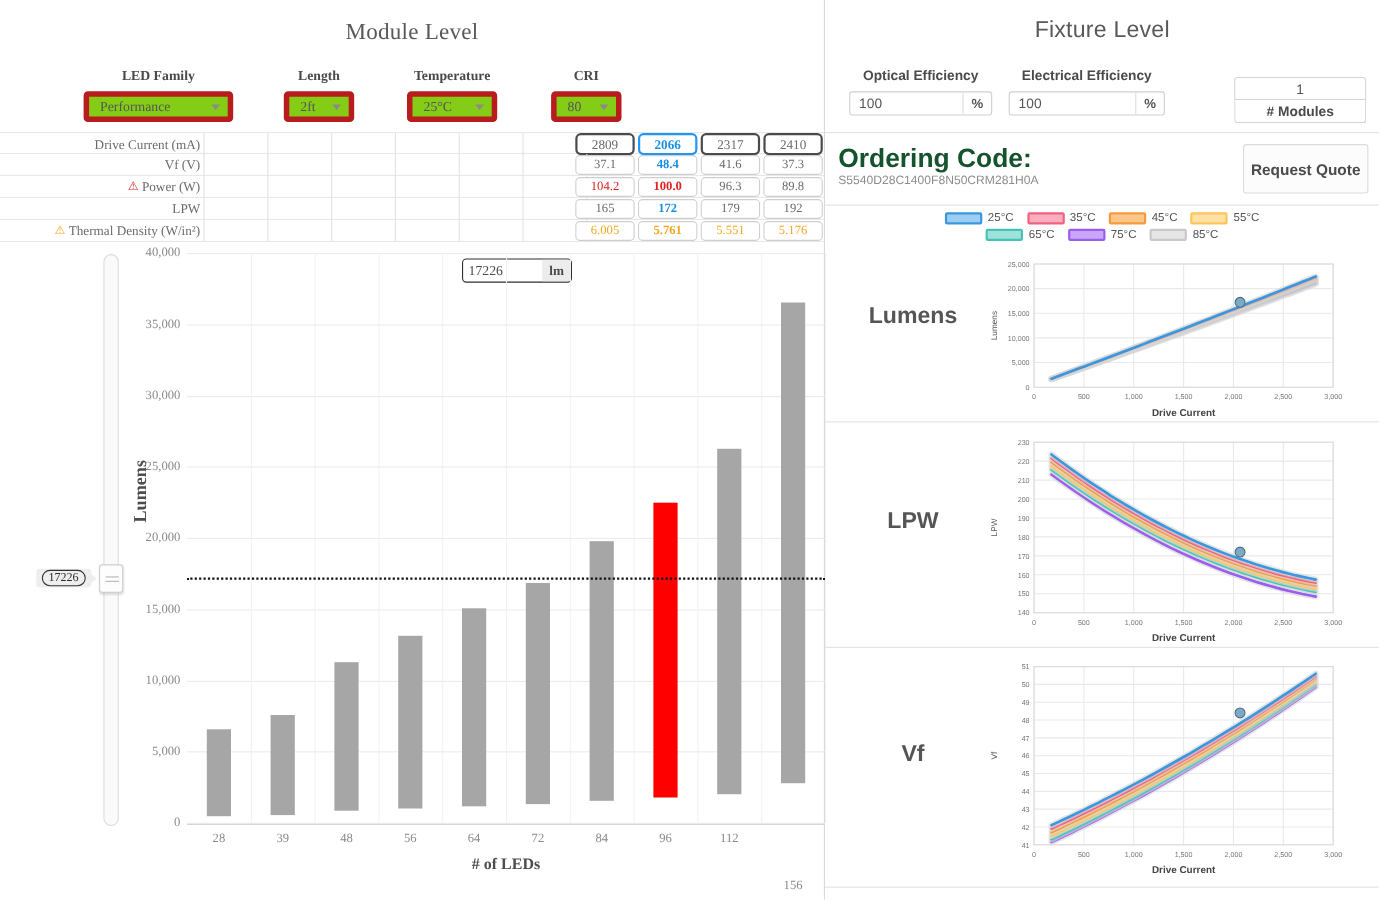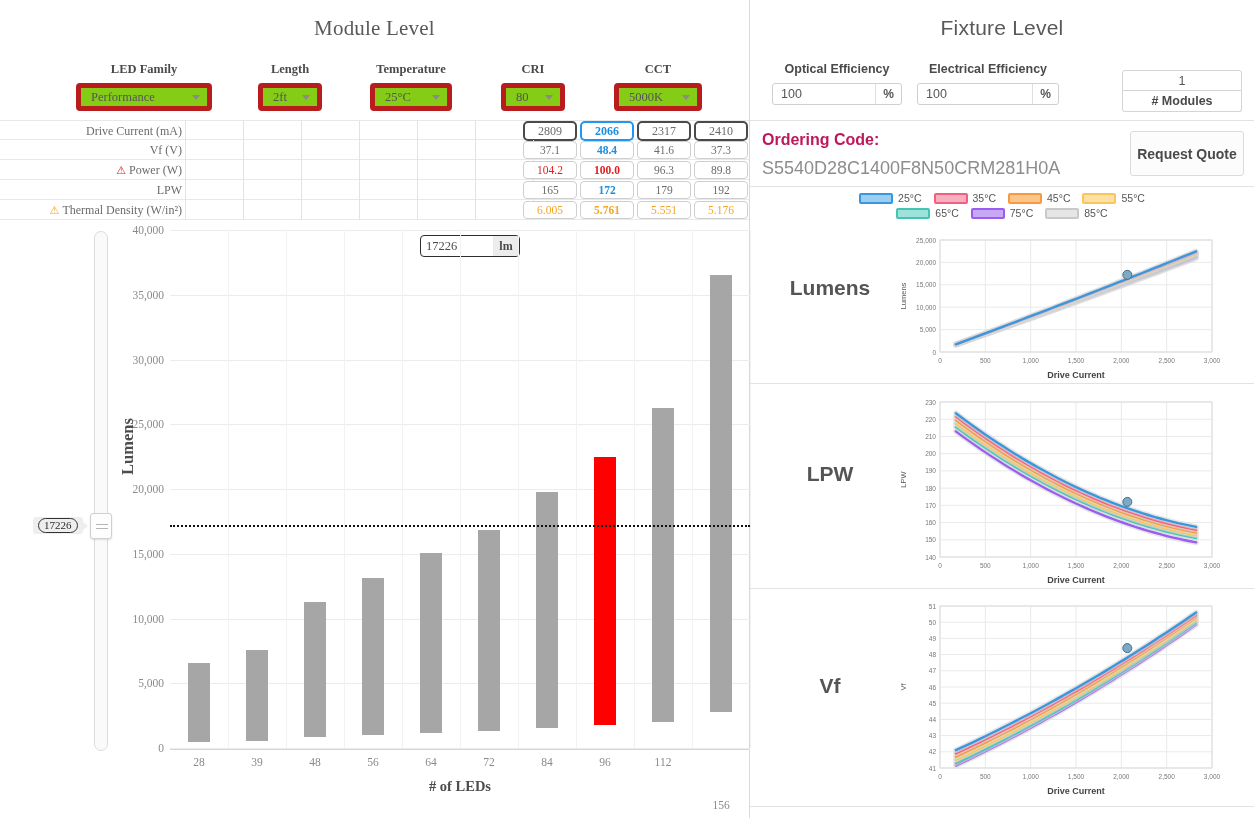--- a/index.html
+++ b/index.html
@@ -158,23 +158,23 @@
   .mod-box { position: absolute; right: 12px; top: 8px; width: 120px; }
   .mod-box .top, .mod-box .bot {
     border: 1px solid #d5d5d5; height: 21px; display: flex;
     align-items: center; justify-content: center; font-size: 12.5px; color: #555;
   }
   .mod-box .top { border-radius: 3px 3px 0 0; }
   .mod-box .bot { border-top: none; border-radius: 0 0 3px 3px; font-weight: bold; color: #4a4a4a; }
 
   .hr { position: absolute; left: 0; width: 504px; height: 1px; background: #e2e2e2; }
 
-  .order-title { position: absolute; left: 12px; top: 131px; font-size: 16px;
-                 font-weight: bold; color: #be185d; }
-  .order-code { position: absolute; left: 12px; top: 158px; font-size: 18px; color: #8d8d8d; }
+  .order-title { position: absolute; left: 12px; top: 131px; font-size: 24px;
+                 font-weight: bold; color: #14532d; }
+  .order-code { position: absolute; left: 12px; top: 158px; font-size: 11px; color: #8d8d8d; }
   .quote-btn {
     position: absolute; right: 10px; top: 131px; width: 114px; height: 45px;
     border: 1px solid #dcdcdc; border-radius: 3px; background: #fcfcfc;
     display: flex; align-items: center; justify-content: center;
     font-size: 14px; font-weight: bold; color: #4a4a4a;
   }
 
   
   .legend { position: absolute; left: 0; top: 192px; width: 504px; }
   .legend-line { display: flex; justify-content: center; gap: 12px; margin-bottom: 3px; }
@@ -220,27 +220,20 @@
         <div class="sel-label">Temperature</div>
         <div class="sel-box">
           <span>25°C</span>
           <span class="caret"></span>
         </div>
       </div>
       <div class="sel" style="left:501px; width:64px;">
         <div class="sel-label">CRI</div>
         <div class="sel-box">
           <span>80</span>
-          <span class="caret"></span>
-        </div>
-      </div>
-      <div class="sel" style="left:614px; width:88px;">
-        <div class="sel-label">CCT</div>
-        <div class="sel-box">
-          <span>5000K</span>
           <span class="caret"></span>
         </div>
       </div>
     </div>
 
     <div class="mtable" id="mtable">
         <div class="mrow">
           <div class="mlabel">
             <span>Drive Current (mA)</span>
           </div>

